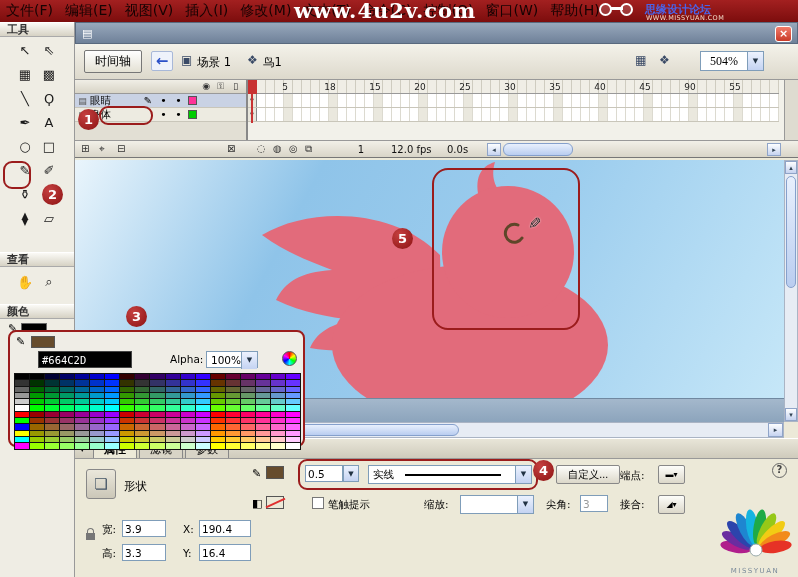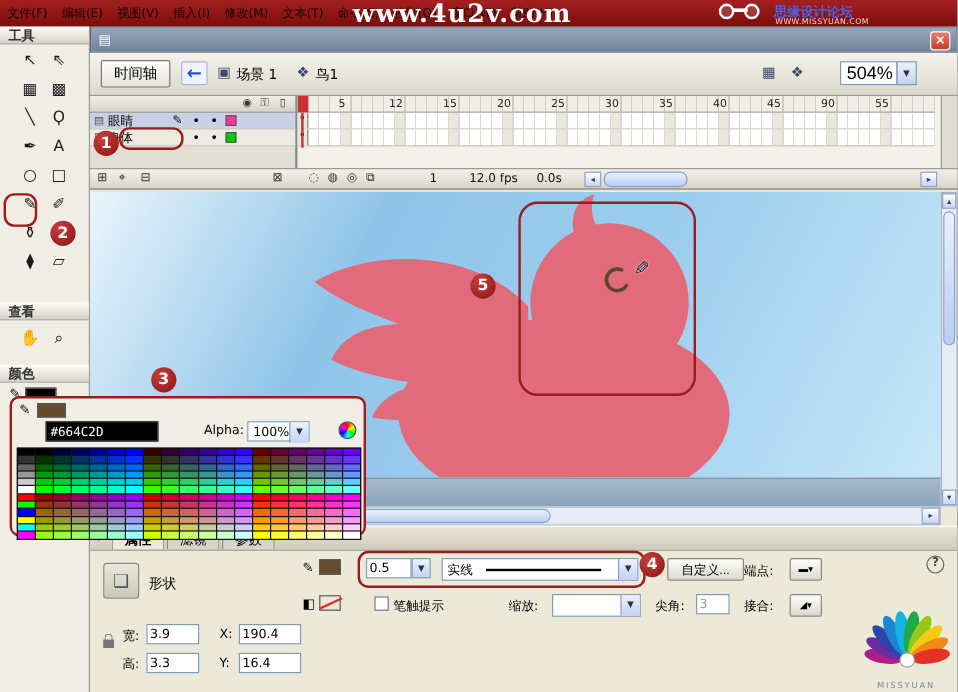--- a/index.html
+++ b/index.html
@@ -4,21 +4,21 @@
 <style>
   * { box-sizing: border-box; }
   body { margin:0; background:#555; }
   .screen { position:relative; width:798px; height:577px; overflow:hidden; background:#ECE9D8;
             font-family:"DejaVu Sans","Liberation Sans",sans-serif; font-size:11px; color:#000; }
   .abs { position:absolute; }
 
   
   .menubar { left:0; top:0; width:798px; height:22px; background:linear-gradient(#A32020,#7C0D0D);
              display:flex; align-items:center; z-index:20; }
-  .menu-item { padding:0 6px; font-size:10px; color:#160303; cursor:default; white-space:nowrap; }
+  .menu-item { padding:0 6px; font-size:14px; color:#160303; cursor:default; white-space:nowrap; }
   .watermark { position:absolute; left:294px; top:-2px; font-size:21px; font-weight:bold; color:#fff;
                letter-spacing:1px; font-family:"DejaVu Serif","Liberation Serif",serif; z-index:21; }
   .goggles { position:absolute; left:596px; top:3px; width:44px; height:16px; }
   .lens { position:absolute; width:13px; height:13px; border:2.5px solid #fff; border-radius:50%;
           background:rgba(255,255,255,.15); top:0; }
   .lens.l { left:3px; } .lens.r { left:24px; }
   .bridge { position:absolute; left:15px; top:4px; width:12px; height:3px; background:#fff; }
   .sitename { position:absolute; left:645px; top:2px; color:#4A63E8; font-weight:bold; font-size:11px; }
   .siteurl  { position:absolute; left:646px; top:14px; color:#F2DCC8; font-size:6.5px; letter-spacing:.4px; }
   .corner-logo { left:694px; top:22px; width:104px; height:38px; background:rgba(14,22,62,.88);
@@ -53,21 +53,21 @@
              background:linear-gradient(#F4F2EA,#DDD9CC); border-bottom:1px solid #999; }
   .tl-btn { position:absolute; left:9px; top:6px; width:58px; height:23px;
             background:linear-gradient(#FFFFFF,#E4E1D4); border:1px solid #777; border-radius:2px;
             text-align:center; line-height:21px; font-size:12px; cursor:pointer; }
   .back-btn { position:absolute; left:76px; top:7px; width:22px; height:20px; text-align:center;
               color:#2B50C8; font-weight:bold; font-size:15px; line-height:19px;
               border:1px solid #A8B8D8; background:#Eef2fb; border-radius:2px; cursor:pointer; }
   .crumb-ic { position:absolute; top:9px; font-size:12px; color:#3A4A66; }
   .crumb { position:absolute; top:11px; font-size:11.5px; cursor:pointer; }
   .zoom-field { position:absolute; left:625px; top:7px; width:48px; height:20px; border:1px solid #7F9DB9;
-                background:#fff; font-size:15px; text-align:right; padding:0 3px; font-family:Liberation Sans, sans-serif; }
+                background:#fff; font-size:12px; text-align:center; padding:0 3px; font-family:Liberation Serif, serif; }
   .zoom-arrow { position:absolute; left:672px; top:7px; width:17px; height:20px;
                 background:linear-gradient(#ECF2FE,#C4D3F2); border:1px solid #7F9DB9;
                 font-size:7px; line-height:19px; text-align:center; color:#234; cursor:pointer; }
 
   
   .layerpanel { left:75px; top:80px; width:173px; height:60px; background:#E2DFD4; border-right:2px solid #888; }
   .lp-head { position:relative; height:14px; border-bottom:1px solid #999; background:linear-gradient(#F0EEE6,#D8D4C6); }
   .lp-head .hic { position:absolute; top:1px; font-size:9px; color:#333; }
   .layer-row { height:14px; display:flex; align-items:center; border-bottom:1px solid #C9C6BA;
                background:#EDEBE1; font-size:10.5px; cursor:pointer; }
@@ -278,21 +278,21 @@
           <span class="ldot">•</span>
           <span class="lchip" style="background:#00CC00"></span>
         </div>
       </div>
   </div>
 
   <div class="framesarea abs">
     <div class="ruler" id="ruler">
       <div class="playhead"></div>
     <span class="rnum" style="left: 28px;">5</span>
-        <span class="rnum" style="left: 73px;">12</span>
+        <span class="rnum" style="left: 73px;">18</span>
         <span class="rnum" style="left: 118px;">15</span>
         <span class="rnum" style="left: 163px;">20</span>
         <span class="rnum" style="left: 208px;">25</span>
         <span class="rnum" style="left: 253px;">30</span>
         <span class="rnum" style="left: 298px;">35</span>
         <span class="rnum" style="left: 343px;">40</span>
         <span class="rnum" style="left: 388px;">45</span>
         <span class="rnum" style="left: 433px;">90</span>
         <span class="rnum" style="left: 478px;">55</span>
       </div>

